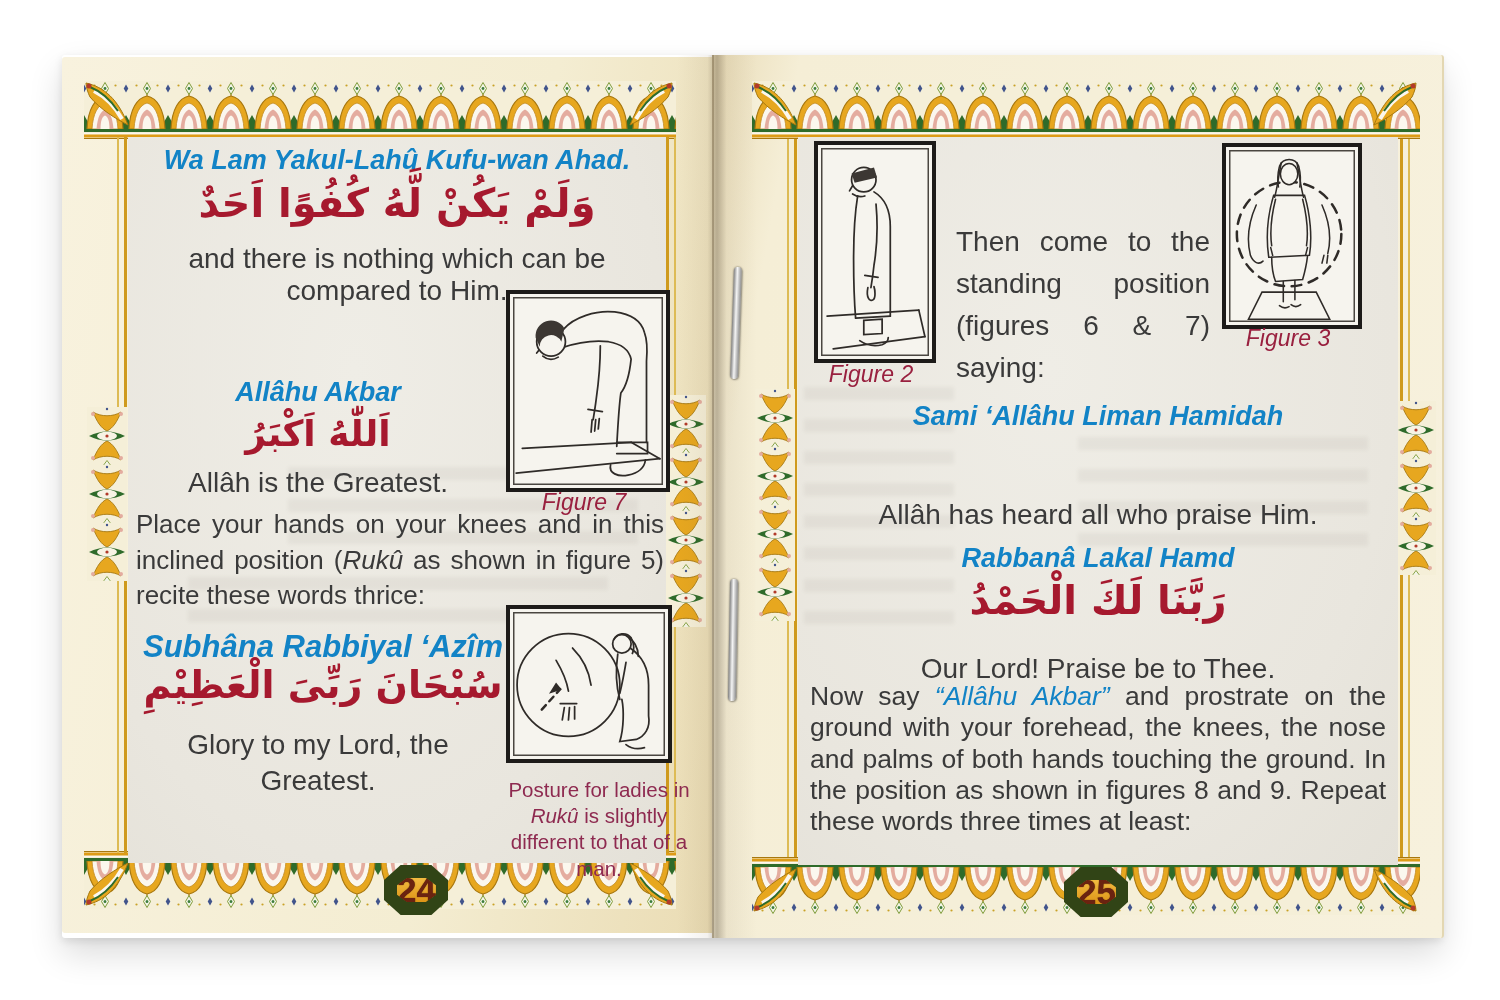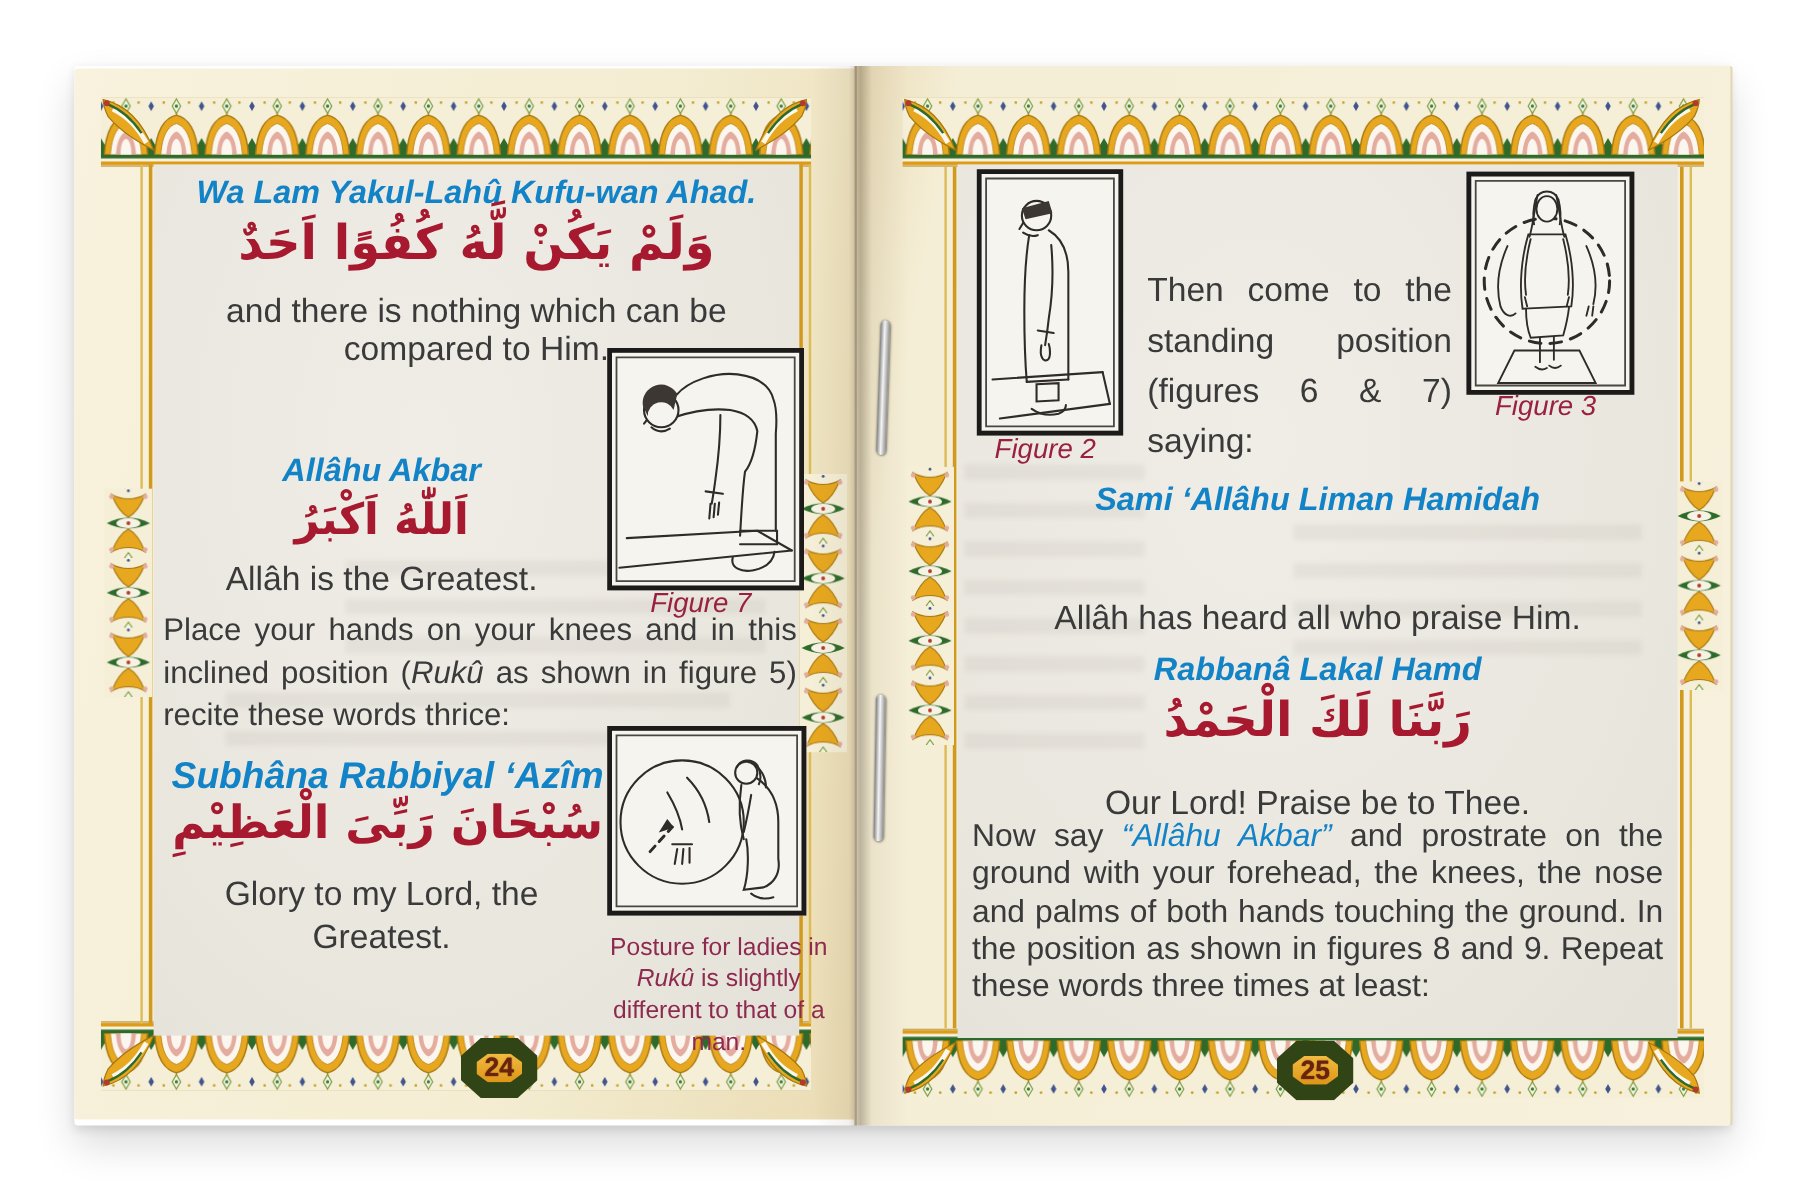--- a/index.html
+++ b/index.html
@@ -37,21 +37,21 @@
   .figbox { position:absolute; border:4px solid #1d1b19; background:#f6f4ee;
             box-shadow:inset 0 0 0 3px #f6f4ee, inset 0 0 0 4.5px #4a4641; }
   .figbox svg { display:block; width:100%; height:100%; }
 
   .badge { position:absolute; width:64px; height:50px; z-index:6;
            clip-path:polygon(26% 0,74% 0,100% 30%,100% 70%,74% 100%,26% 100%,0 70%,0 30%);
            background:#314416; display:flex; }
   .badge-inner { flex:1; margin:13px;
            clip-path:polygon(26% 0,74% 0,100% 30%,100% 70%,74% 100%,26% 100%,0 70%,0 30%);
            background:linear-gradient(#f2bb40,#dd9517); color:#6b2310; font-weight:bold;
-           font-size:22px; display:flex; align-items:center; justify-content:center;
+           font-size:35px; display:flex; align-items:center; justify-content:center;
            text-shadow:0 0 1px #3a1205; }
 
   .ghost { position:absolute; opacity:.45; filter:blur(2px);
            background:repeating-linear-gradient(to bottom, rgba(105,98,88,0.16) 0 13px, rgba(0,0,0,0) 13px 32px); }
 
   .spine { position:absolute; left:615px; top:0; width:80px; height:100%; z-index:4; pointer-events:none;
            background:linear-gradient(to right, rgba(0,0,0,0) 0%, rgba(110,85,50,.08) 38%,
                       rgba(60,45,25,.30) 50%, rgba(110,85,50,.08) 62%, rgba(0,0,0,0) 100%); }
   .crease { position:absolute; left:650px; top:0; width:2px; height:100%; background:rgba(80,60,30,.30); z-index:4; }
   .staple { position:absolute; width:8px; border-radius:4px; z-index:5;

